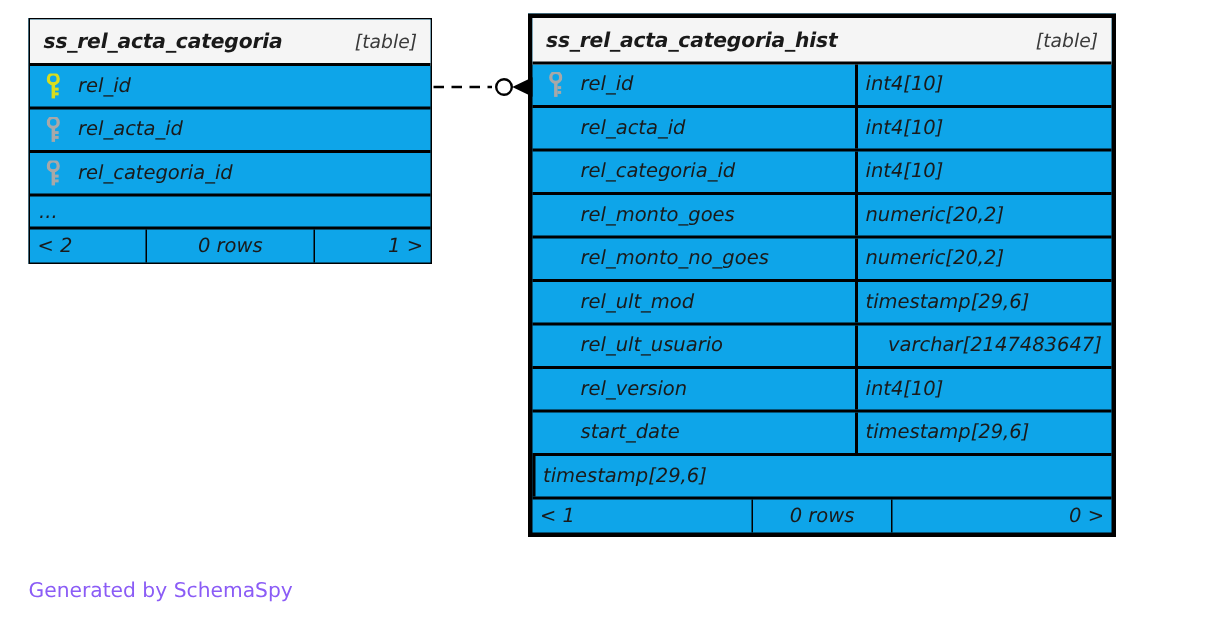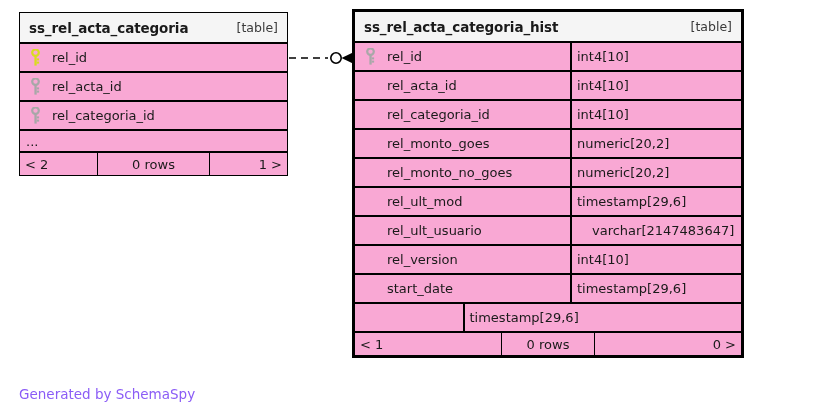--- a/index.html
+++ b/index.html
@@ -18,23 +18,24 @@
   }
 
   #diagram-canvas {
     position: absolute;
     inset: 0;
   }
 
   
   .er-table {
     position: absolute;
-    background: #f9a8d4;
+    background: #0ea5e9;
     box-sizing: border-box;
     border: 1px solid #000000;
+    font-style: italic;
   }
   .er-table.focus {
     border: 3px solid #000000;
   }
 
   .er-title {
     box-sizing: border-box;
     background: #f5f5f5;
     border-bottom: 2px solid #000000;
     display: flex;
@@ -60,21 +61,20 @@
     display: flex;
     flex-direction: column;
   }
 
   .er-row {
     display: flex;
     align-items: stretch;
     height: 29px;
     border-bottom: 2px solid #000000;
     box-sizing: border-box;
-    justify-content: center;
   }
   .er-row:last-child { border-bottom: none; }
 
   .er-col-name {
     flex: 1 1 auto;
     display: flex;
     align-items: center;
     padding-left: 6px;
     min-width: 0;
     box-sizing: border-box;

